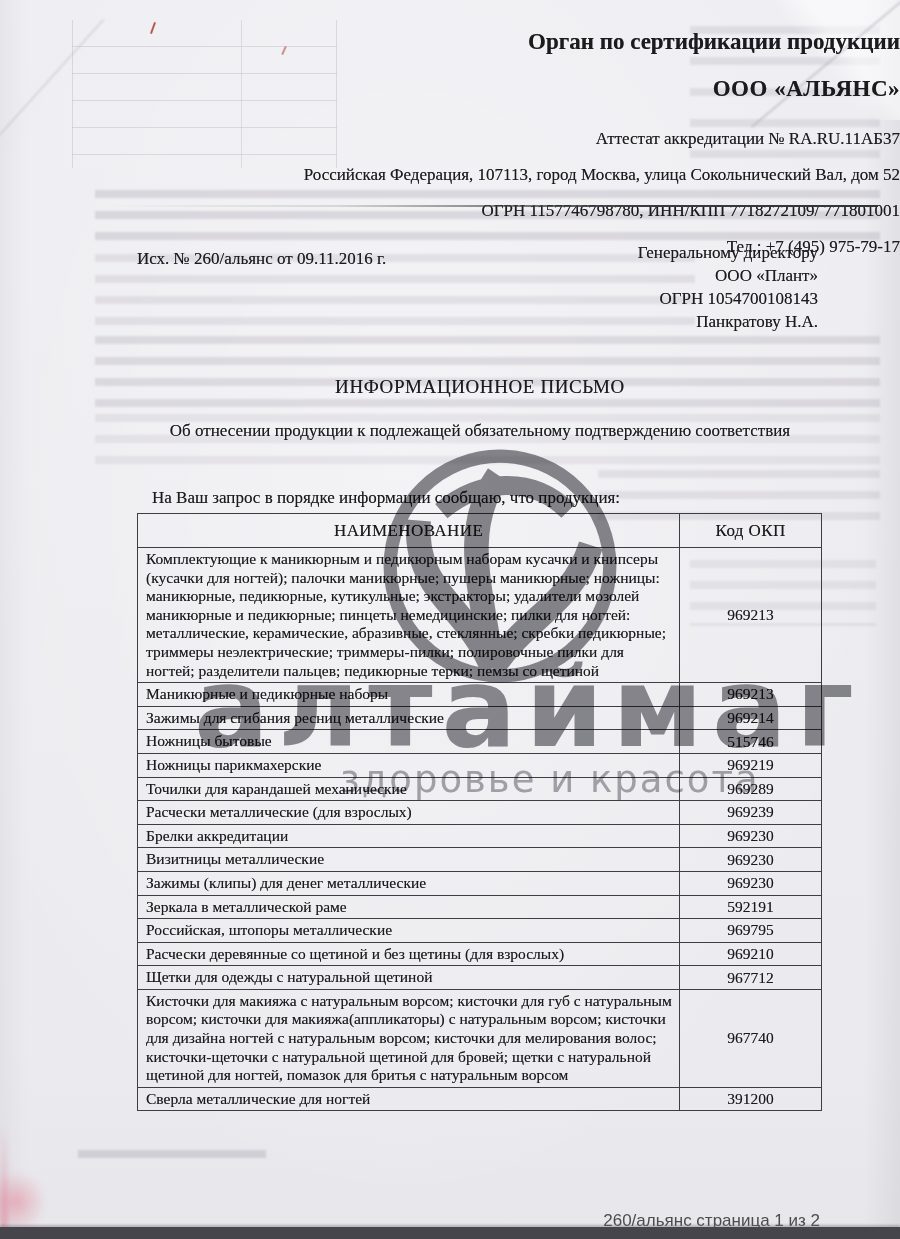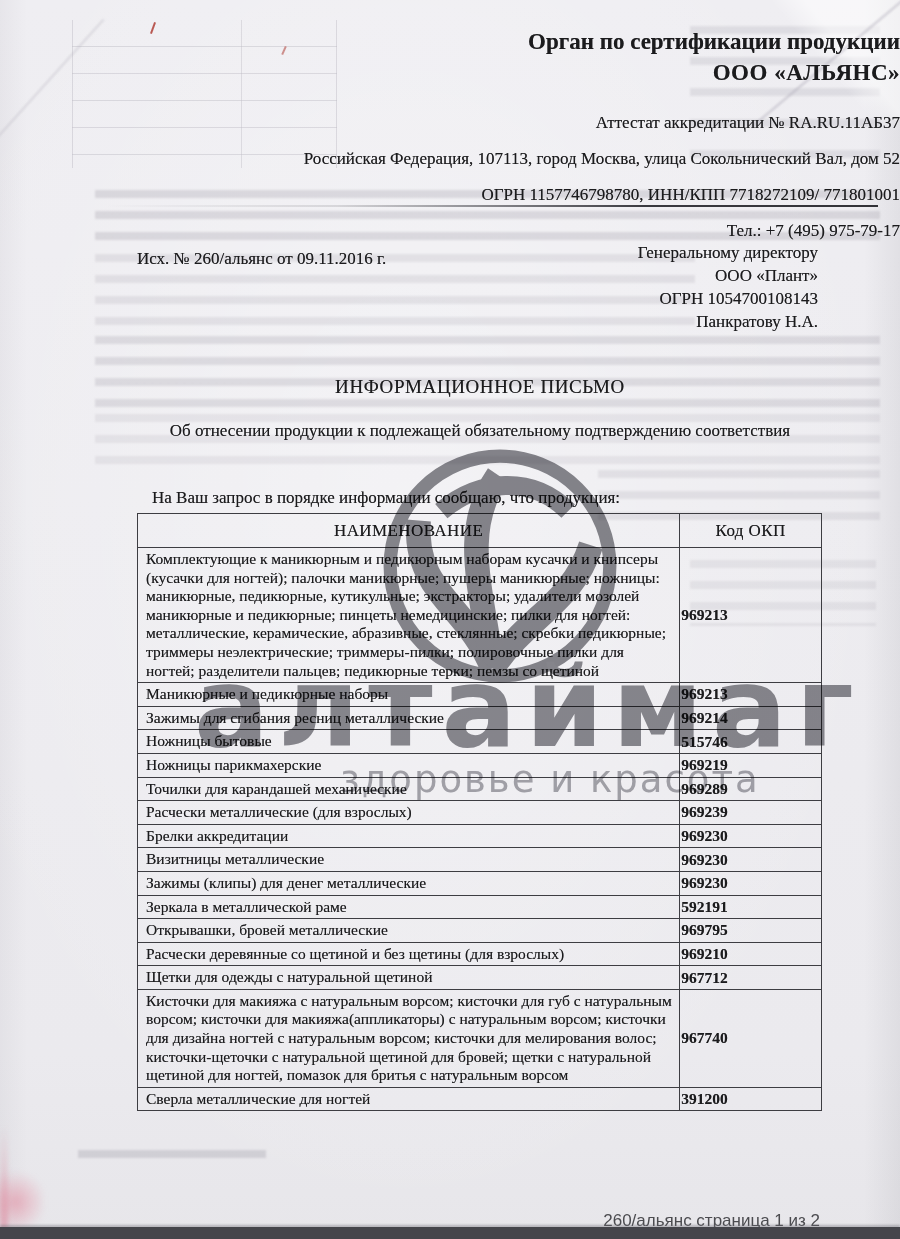--- a/index.html
+++ b/index.html
@@ -10,21 +10,21 @@
       linear-gradient(90deg, rgba(120,115,130,0.07), rgba(0,0,0,0) 3%, rgba(0,0,0,0) 96%, rgba(70,70,80,0.08)),
       linear-gradient(180deg, #efeef2 0%, #edecf0 40%, #ebeaee 85%, #e7e6ea 100%);
     font-family:"Liberation Serif", serif;
     color:var(--ink,#1b1b1d);
   }
   .doc-text{ text-shadow:0 0 .5px rgba(25,25,28,.55); }
 
   
   .letterhead{position:absolute;left:60px;top:28px;width:840px;text-align:right;line-height:1.18;}
   .org-type{font-size:23px;font-weight:bold;}
-  .org-name{font-size:23px;font-weight:bold;margin-top:4px;letter-spacing:.5px;}
+  .org-name{font-size:23px;font-weight:bold;margin-top:20px;letter-spacing:.5px;}
   .head-line{font-size:17px;margin-top:16px;}
   .head-line.first{margin-top:27px;}
   .email-addr{text-decoration:underline;}
   .head-rule{position:absolute;left:105px;top:205px;width:773px;height:2.4px;
     background:linear-gradient(90deg, rgba(60,60,66,0) 0%, rgba(60,60,66,.15) 30%, rgba(60,60,66,.55) 48%, #3a3a40 70%, #333338 100%);}
 
   
   .ref-line{position:absolute;left:137px;top:249px;font-size:17px;}
   .recipient{position:absolute;right:82px;top:241px;text-align:right;font-size:17px;line-height:23px;}
 
@@ -33,21 +33,21 @@
   .letter-subject{position:absolute;left:60px;top:421px;width:840px;text-align:center;font-size:17px;}
   .intro-line{position:absolute;left:152px;top:488px;font-size:17px;}
 
   
   .okp-table{position:absolute;left:137px;top:513px;width:685px;border-collapse:collapse;
     font-size:15.5px;color:var(--ink,#1b1b1d);}
   .okp-table th,.okp-table td{border:1.7px solid var(--table_border,#3d3d42);}
   .okp-table th{height:31px;font-weight:normal;font-size:17px;letter-spacing:.4px;}
   .col-name{width:543px;} .col-code{width:142px;}
   .cell-name{padding:2px 6px 2px 8px;line-height:18.6px;vertical-align:middle;}
-  .cell-code{text-align:left;vertical-align:middle;font-weight:bold;}
+  .cell-code{text-align:center;vertical-align:middle;}
   .okp-table tbody tr{height:21.5px;}
 
   
   .page-footer{position:absolute;right:80px;top:1211px;
     font-family:"Liberation Sans", sans-serif;font-size:17px;color:var(--footer_ink,#4b4b4f);}
 
   
   .watermark{position:absolute;inset:0;pointer-events:none;mix-blend-mode:multiply;z-index:6;}
   .wm-logo{position:absolute;left:358px;top:424px;width:284px;height:284px;filter:blur(.6px);}
   .wm-brand{position:absolute;left:194px;top:652px;width:680px;
@@ -186,21 +186,21 @@
       </tr>
         <tr>
         <td class="cell-name">Зажимы (клипы) для денег металлические</td>
         <td class="cell-code">969230</td>
       </tr>
         <tr>
         <td class="cell-name">Зеркала в металлической раме</td>
         <td class="cell-code">592191</td>
       </tr>
         <tr>
-        <td class="cell-name">Открывашки, бровей металлические</td>
+        <td class="cell-name">Российская, штопоры металлические</td>
         <td class="cell-code">969795</td>
       </tr>
         <tr>
         <td class="cell-name">Расчески деревянные со щетиной и без щетины (для взрослых)</td>
         <td class="cell-code">969210</td>
       </tr>
         <tr>
         <td class="cell-name">Щетки для одежды с натуральной щетиной</td>
         <td class="cell-code">967712</td>
       </tr>

